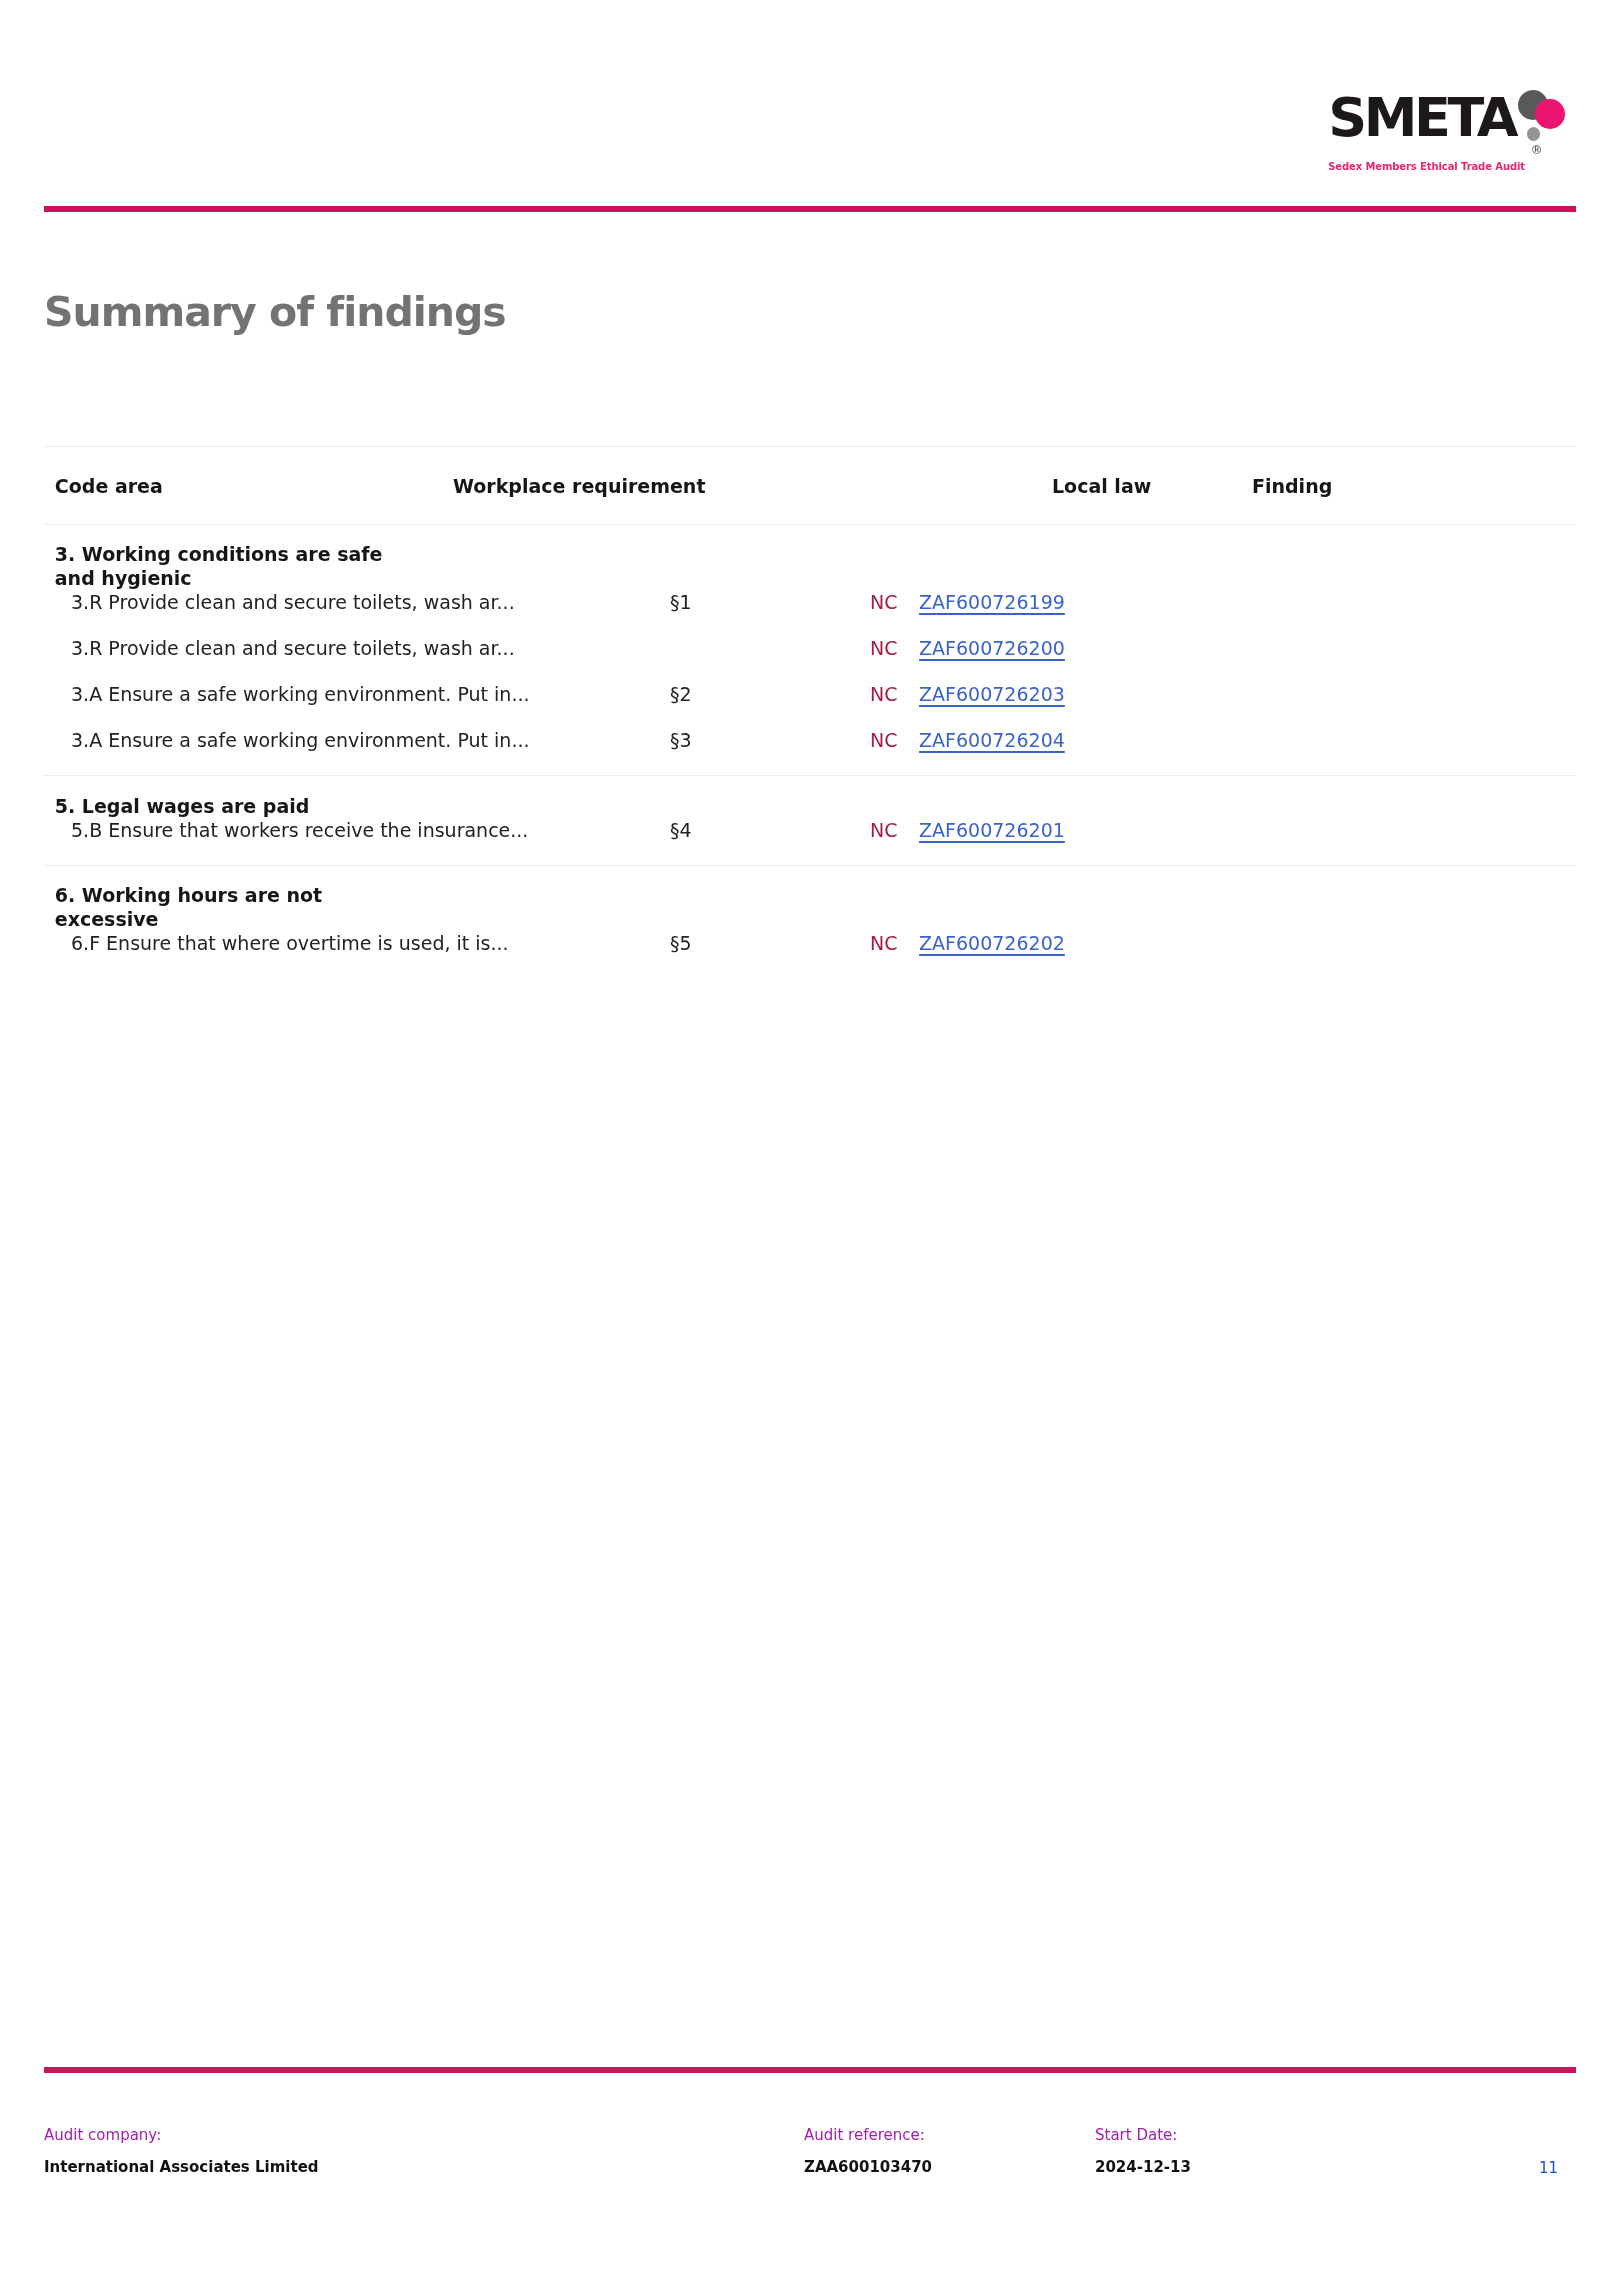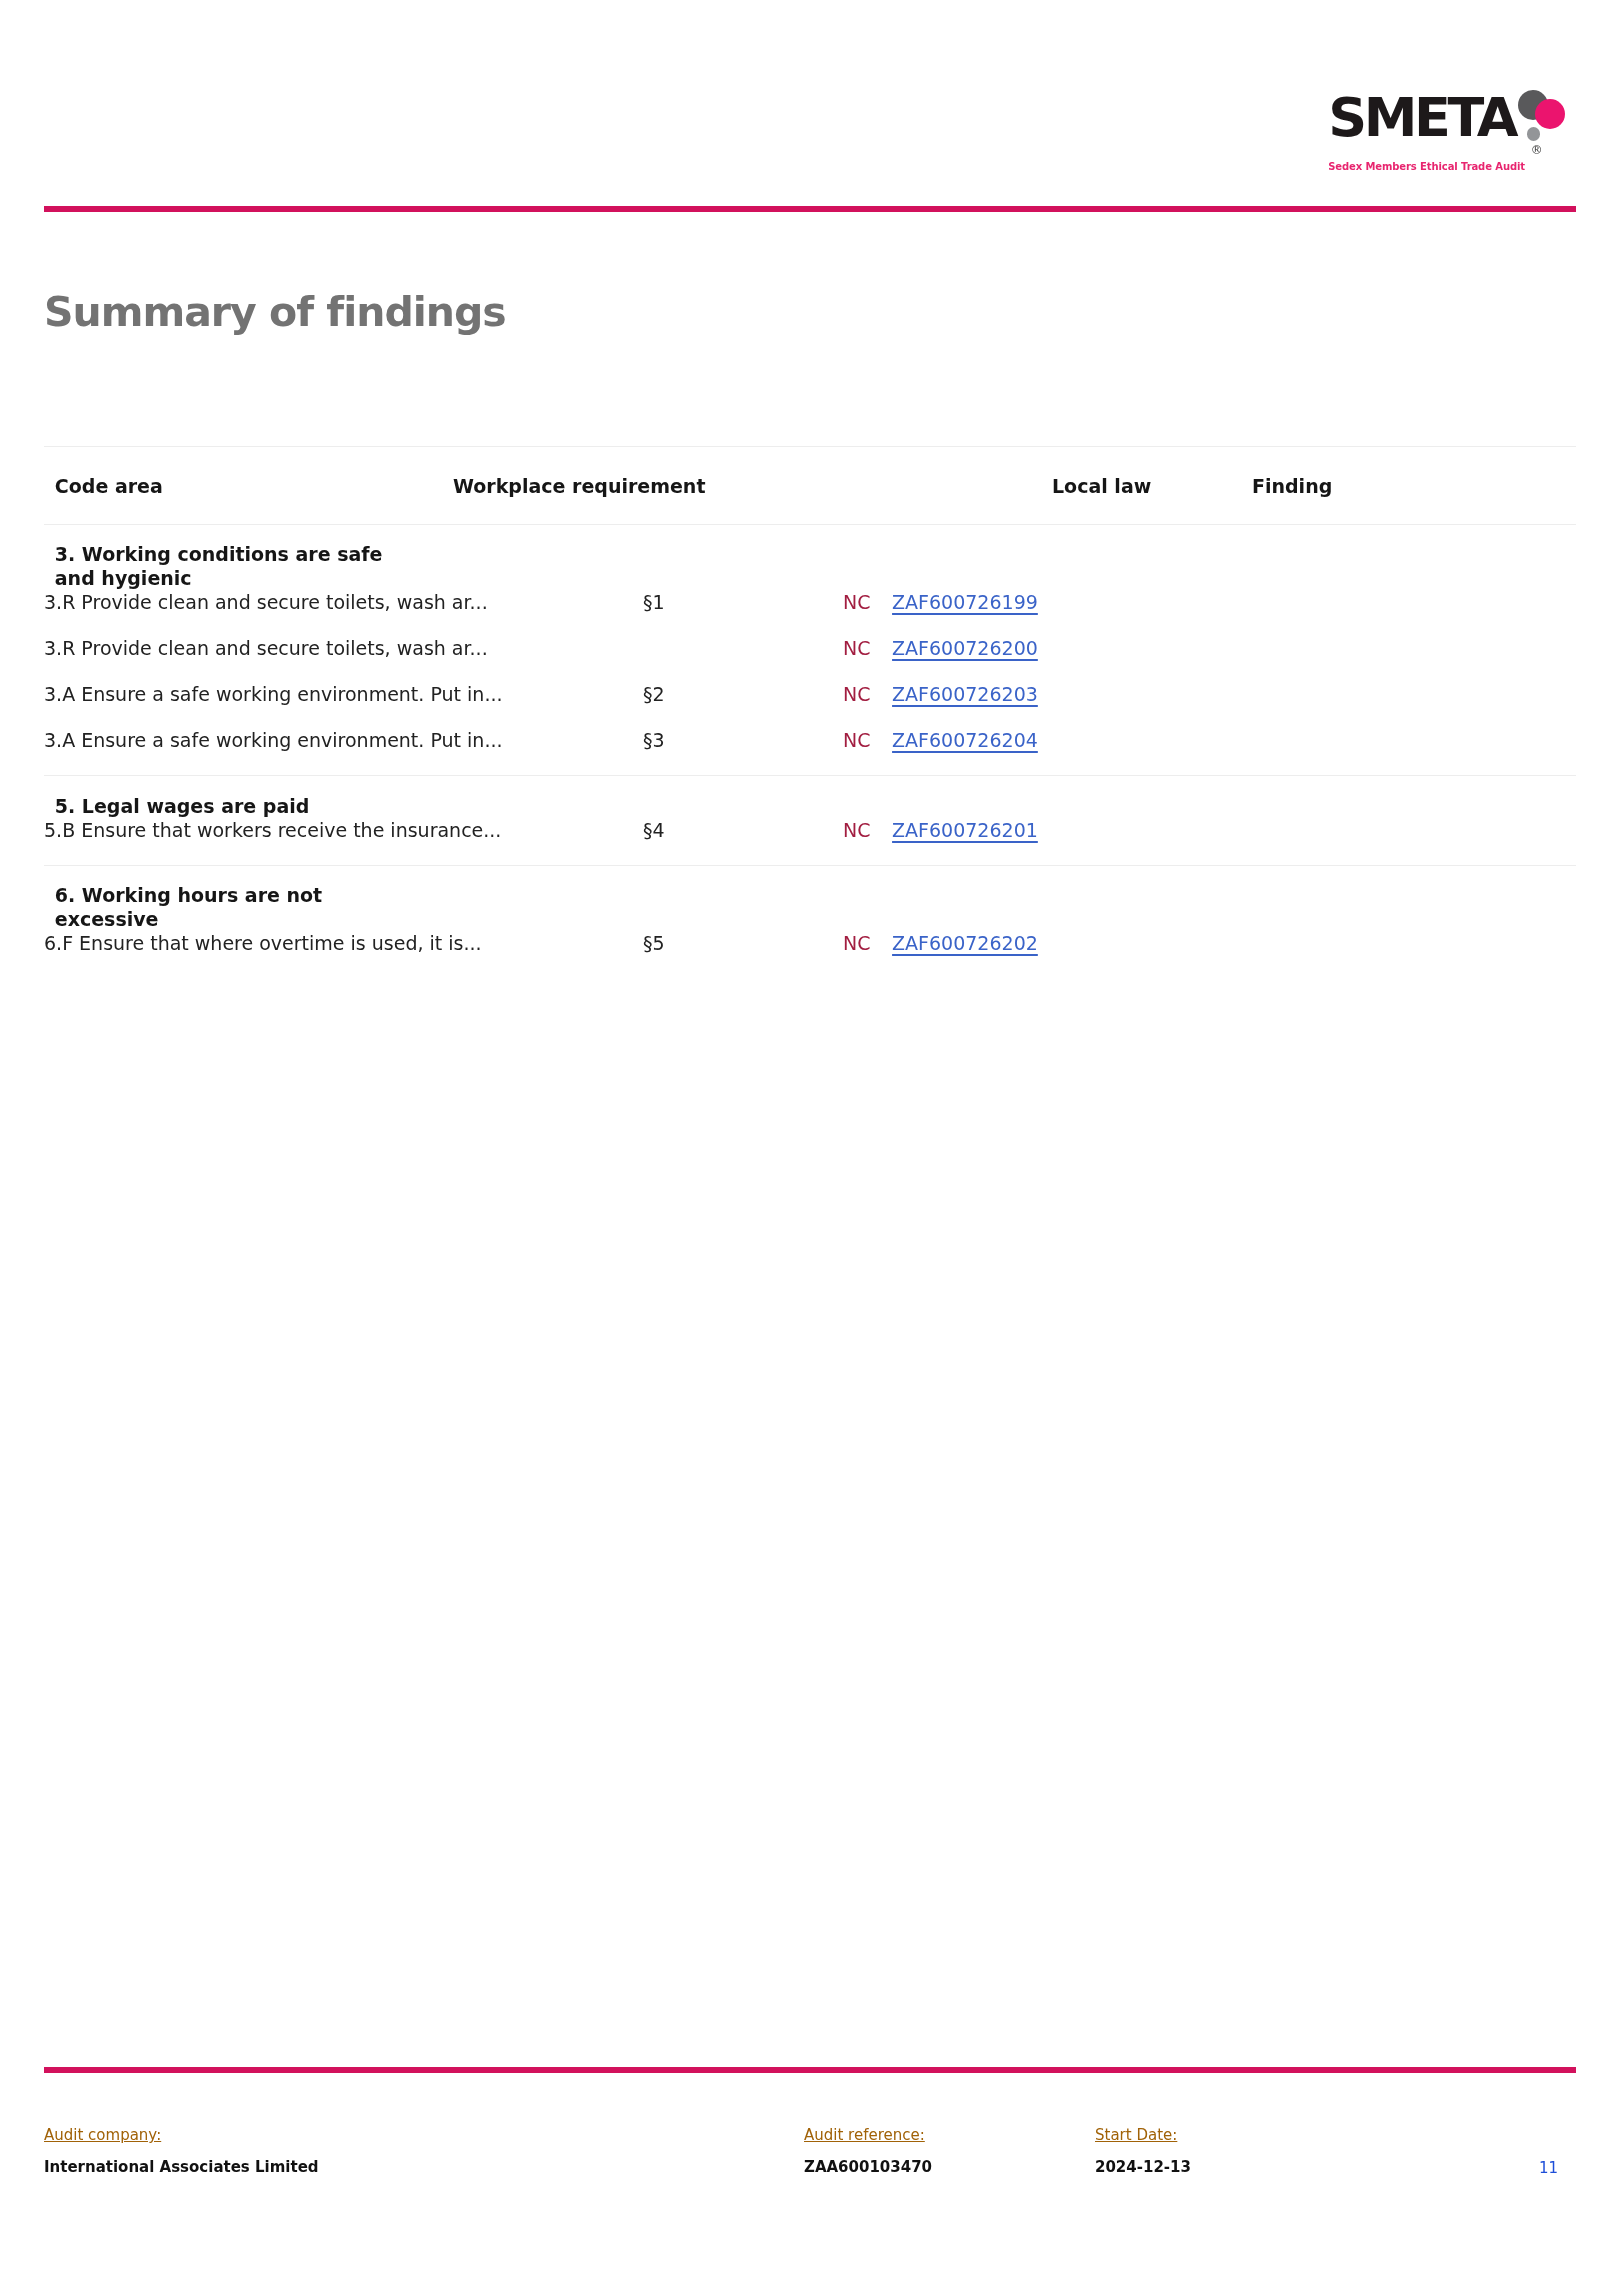--- a/index.html
+++ b/index.html
@@ -37,35 +37,35 @@
   .t-header { display:flex; border-top:1px solid #ededed; border-bottom:1px solid #ededed; padding:28px 0 26.5px; font-weight:700; color:#161616; }
   .th-code { width:409px; padding-left:10.8px; }
   .th-req  { width:599px; }
   .th-law  { width:200px; }
   .th-find { flex:1; }
 
   .t-group { display:flex; padding-top:18.6px;flex-direction:column; }
   .t-group + .t-group { border-top:1px solid #ededed; }
   .code-area { width:409px; padding:0 61px 0 10.8px; font-weight:700; line-height:1.26; color:#161616; }
   .rows { flex:1; display:flex; flex-direction:column; }
-  .t-row { display:flex; height:46px; align-items:flex-start; }
+  .t-row { display:flex; height:46px; align-items:flex-start;margin-left:27px; }
   .cell-req { width:599px; color:#222; }
   .cell-law { width:200px; color:#222; }
   .cell-find { flex:1; display:flex; gap:21.6px; align-items:flex-start; }
   .nc { color:var(--nc-red); }
   .ref-link { color:var(--link-blue); text-decoration:underline; text-decoration-thickness:2px; text-underline-offset:3.9px; cursor:pointer; }
 
   
   .footer { position:absolute; left:44px; right:44px; top:2067px; height:157px; font-size:15px; }
   .f-rule { position:absolute; top:0; left:0; right:0; height:5.9px; background:var(--accent); }
   .f-block { position:absolute; top:59px; }
   .f-company { left:0; }
   .f-ref { left:760px; }
   .f-date { left:1051px; }
-  .f-label { color:#a16207;text-decoration:underline; }
+  .f-label { color:#a21caf; }
   .f-value { margin-top:13.7px; font-weight:700; color:#111; }
   .f-page { position:absolute; right:18px; top:92px; color:#1d4ed8;text-align:center; }
 </style>
 </head>
 <body style="--accent: #d2115c; --nc-red: #a21e41; --link-blue: #3a63c8; --tagline-pink: #e8256f; --dot-pink: #eb146e; --dot-gray-dark: #59595b; --dot-gray: #939598;">
 
 <div class="logo">
   <div class="logo-row">
     <span class="wordmark">SMETA</span>
     <span class="dots">

